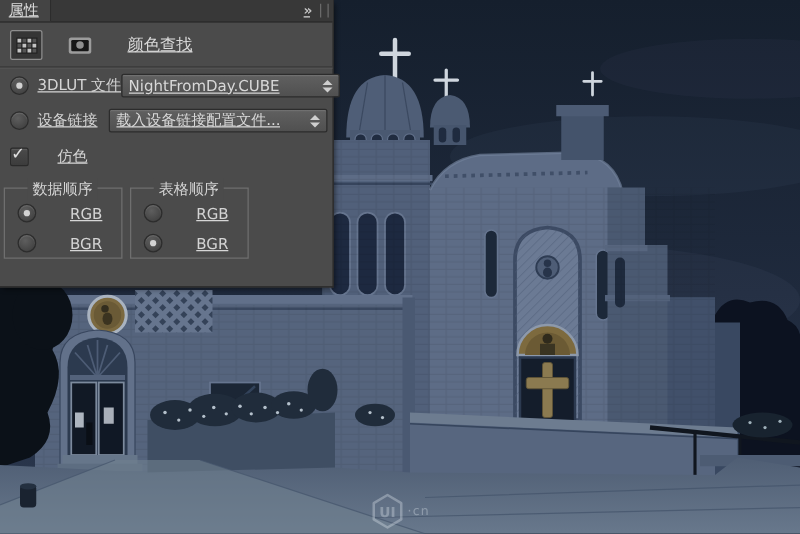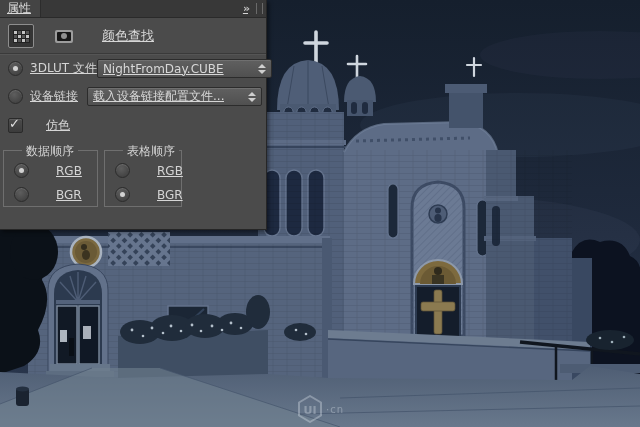--- a/index.html
+++ b/index.html
@@ -58,21 +58,21 @@
 
   .chkrow{display:flex;align-items:center;padding:2px 8px;margin-bottom:2px;gap:16px;}
   .chk{width:13px;height:13px;background:linear-gradient(#4a4a4a,#3c3c3c);
        border:1px solid #2a2a2a;border-radius:2px;margin-right:7px;position:relative;
        cursor:pointer;box-shadow:inset 0 1px 1px rgba(255,255,255,.12);}
   .chk.checked::after{content:"✓";position:absolute;left:0px;top:-3px;
        color:#e0e0e0;font-size:13px;font-weight:bold;}
 
   .groups{display:flex;gap:6px;margin:14px 3px 0 3px;}
   .group{position:relative;border:1px solid #6f6f6f;height:57px;box-sizing:border-box;}
-  .group.g0{width:95px;} .group.g1{width:78px;}
+  .group.g0{width:95px;} .group.g1{width:95px;}
   .legend{position:absolute;top:-8px;left:18px;background:#4b4b4b;padding:0 4px;
           color:#d4d4d4;white-space:nowrap;}
   .gopt{display:flex;align-items:center;margin:0 0 0 10px;gap:20px;}
   .gopt.first{margin-top:12px;margin-bottom:9px;}
   .gopt .rlabel{font-size:12px;}
 
   
   .wm{position:absolute;left:296px;top:394px;display:flex;align-items:center;
       opacity:.34;color:#e4ebf2;pointer-events:none;text-align:center;}
   .wm svg{display:block;}

